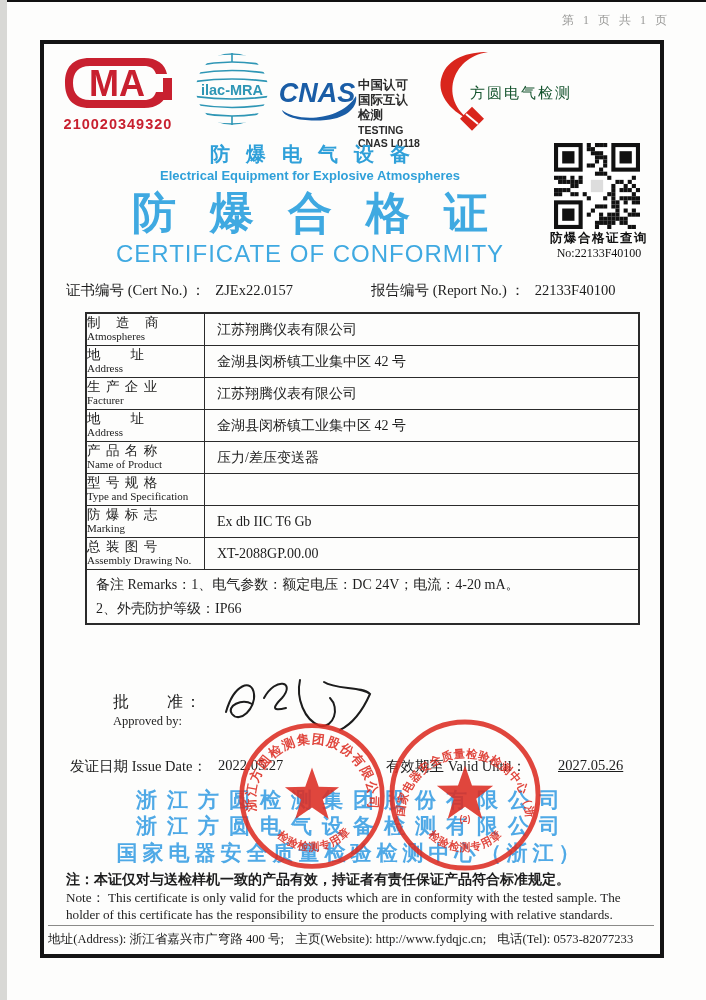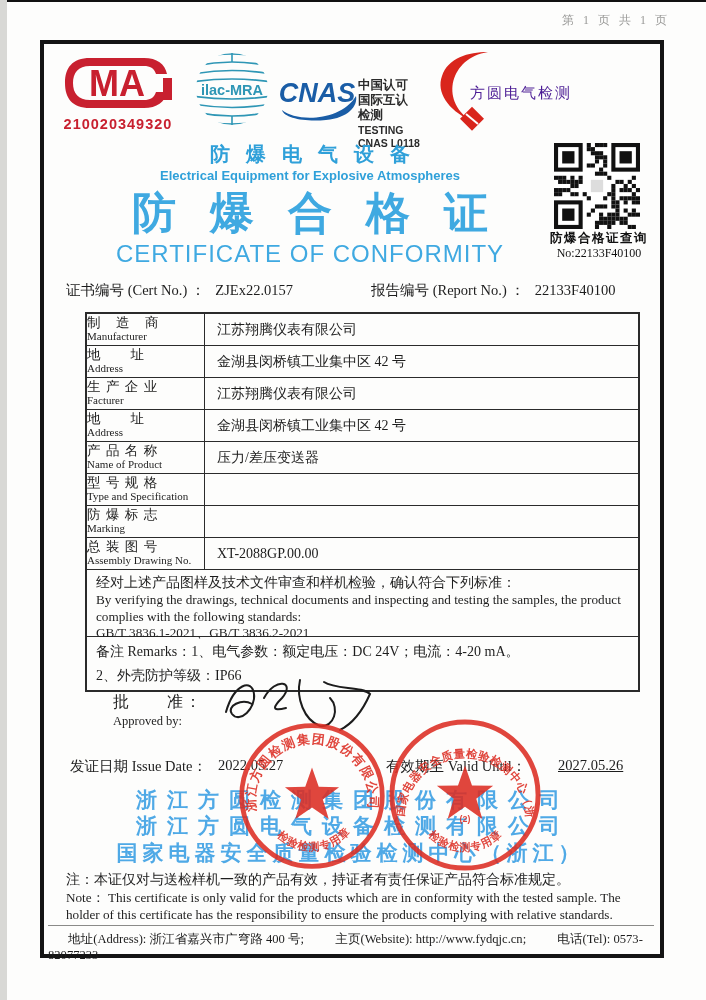--- a/index.html
+++ b/index.html
@@ -16,21 +16,21 @@
   
   [data-name="cma-logo"]{left:60px;top:52px;}
   [data-name="cma-number"]{left:58px;top:116px;width:120px;text-align:center;color:#c8202f;
         font-weight:bold;font-size:14.5px;letter-spacing:1px;font-family:"Liberation Sans",sans-serif;}
   [data-name="ilac-mra-logo"]{left:192px;top:48px;}
   [data-name="cnas-logo"]{left:276px;top:66px;}
   [data-name="cnas-text-block"]{left:358px;top:78px;font-family:"Liberation Sans",sans-serif;
         font-weight:bold;color:#2b2b2b;font-size:12.5px;line-height:1.18;}
   [data-name="cnas-text-en"]{font-size:10.5px;line-height:1.25;margin-top:2px;}
   [data-name="fangyuan-logo"]{left:426px;top:48px;}
-  [data-name="fangyuan-label"]{left:470px;top:84px;font-size:15px;color:#4c1d95;letter-spacing:2px;
+  [data-name="fangyuan-label"]{left:470px;top:84px;font-size:15px;color:#14532d;letter-spacing:2px;
         font-family:Liberation Serif, serif;}
 
   
   [data-name="title-cn"]{left:60px;top:141px;width:500px;text-align:center;color:#2fa0d9;
         font-family:"Liberation Sans",sans-serif;font-weight:bold;font-size:20px;letter-spacing:16px;text-indent:16px;}
   [data-name="title-en"]{left:60px;top:168px;width:500px;text-align:center;color:#2fa0d9;
         font-family:"Liberation Sans",sans-serif;font-weight:bold;font-size:13px;}
   [data-name="cert-title-cn"]{left:50px;top:184px;width:520px;text-align:center;color:#3fa9e1;
         font-family:"Liberation Sans",sans-serif;font-weight:bold;font-size:44px;letter-spacing:34px;text-indent:34px;}
   [data-name="cert-title-en"]{left:50px;top:240px;width:520px;text-align:center;color:#3fa9e1;
@@ -78,25 +78,25 @@
   [data-name="issuer-line-1"]{top:786px;font-size:21px;letter-spacing:10px;text-indent:10px;}
   [data-name="issuer-line-2"]{top:812px;font-size:21px;letter-spacing:10px;text-indent:10px;}
   [data-name="issuer-line-3"]{top:839px;font-size:21px;letter-spacing:5px;text-indent:5px;}
 
   
   [data-name="stamp-left"]{left:236px;top:720px;opacity:.88;}
   [data-name="stamp-right"]{left:386px;top:716px;opacity:.88;}
 
   
   [data-name="note-block"]{left:66px;top:870px;width:576px;}
-  [data-name="note-line-cn"]{font-size:14px;line-height:19px;}
+  [data-name="note-line-cn"]{font-size:14px;line-height:19px;font-weight:bold;}
   [data-name="note-line-en"]{font-size:13.2px;line-height:17px;}
   [data-name="footer-line"]{left:48px;top:925px;width:606px;border-top:1px solid #8a8a88;
         padding-top:5px;font-size:12.6px;}
-  [data-name="footer-line"] span{margin-right:8px;margin-left:20px;}
+  [data-name="footer-line"] span{margin-right:8px;}
 </style>
 </head>
 <body>
 
 <div class="page" data-name="certificate-page">
 
   <div class="abs" data-name="scan-edge-top"></div>
   <div class="abs" data-name="scan-edge-left"></div>
 
   <div class="abs" data-name="page-number">第 1 页 共 1 页</div>
@@ -284,21 +284,21 @@
     <span data-name="cert-no-label">证书编号 (Cert No.) ：</span><span class="val" data-name="cert-no-value">ZJEx22.0157</span>
     <span data-name="report-no-group">
       <span data-name="report-no-label">报告编号 (Report No.) ：</span><span class="val" data-name="report-no-value">22133F40100</span>
     </span>
   </div>
 
   <div class="abs" data-name="product-table">
     <div class="trow" data-name="table-row">
       <div class="tlabel">
           <div class="cn" data-name="row-label-cn">制　造　商</div>
-          <div class="en" data-name="row-label-en">Manufacturer</div>
+          <div class="en" data-name="row-label-en">Atmospheres</div>
         </div>
       <div class="tvalue" data-name="row-value">江苏翔腾仪表有限公司</div>
     </div>
     <div class="trow" data-name="table-row">
       <div class="tlabel">
           <div class="cn" data-name="row-label-cn">地　　址</div>
           <div class="en" data-name="row-label-en">Address</div>
         </div>
       <div class="tvalue" data-name="row-value">金湖县闵桥镇工业集中区 42 号</div>
     </div>
@@ -327,32 +327,28 @@
       <div class="tlabel">
           <div class="cn" data-name="row-label-cn">型 号 规 格</div>
           <div class="en" data-name="row-label-en">Type and Specification</div>
         </div>
     </div>
     <div class="trow" data-name="table-row">
       <div class="tlabel">
           <div class="cn" data-name="row-label-cn">防 爆 标 志</div>
           <div class="en" data-name="row-label-en">Marking</div>
         </div>
+      <div class="tvalue" data-name="row-value">Ex db IIC T6 Gb</div>
     </div>
     <div class="trow" data-name="table-row">
       <div class="tlabel">
           <div class="cn" data-name="row-label-cn">总 装 图 号</div>
           <div class="en" data-name="row-label-en">Assembly Drawing No.</div>
         </div>
       <div class="tvalue" data-name="row-value">XT-2088GP.00.00</div>
-    </div>
-    <div class="trow wide" data-name="statement-cell">
-      <div class="cn" data-name="statement-line-cn">经对上述产品图样及技术文件审查和样机检验，确认符合下列标准：</div>
-      <div class="en" data-name="statement-line-en">By verifying the drawings, technical documents and inspecting and testing the samples, the product complies with the following standards:</div>
-      <div class="en" data-name="statement-standards">GB/T 3836.1-2021、GB/T 3836.2-2021</div>
     </div>
     <div class="trow wide" data-name="remarks-cell">
       <div data-name="remarks-line-1">备注 Remarks：1、电气参数：额定电压：DC 24V；电流：4-20 mA。</div>
       <div data-name="remarks-line-2">2、外壳防护等级：IP66</div>
     </div>
   </div>
 
   <div class="abs" data-name="approval-label-cn">批　　准：</div>
   <div class="abs" data-name="approval-label-en">Approved by:</div>
   <svg class="abs" data-name="approval-signature" width="170" height="72" viewBox="0 0 170 72">

